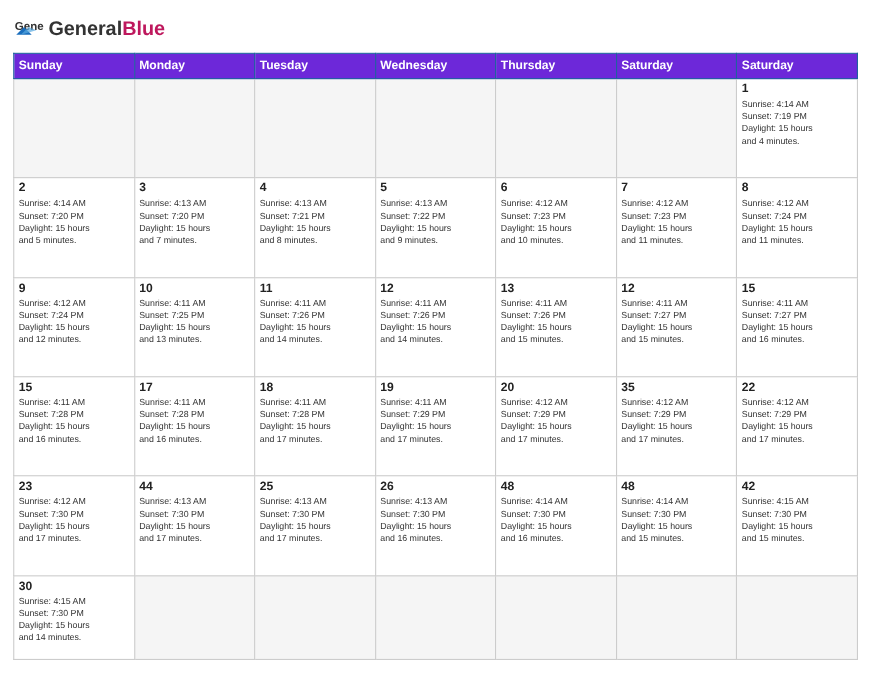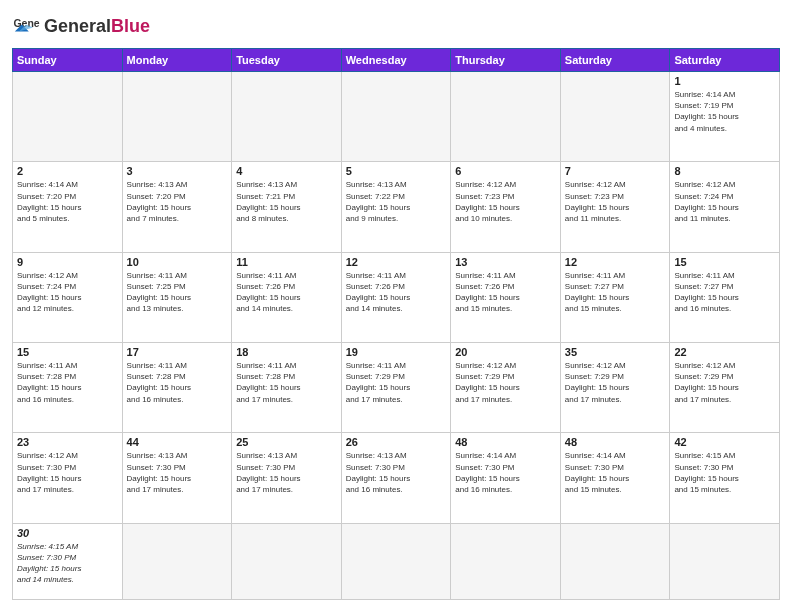--- a/index.html
+++ b/index.html
@@ -76,21 +76,20 @@
       font-size: 8.5px;
       color: #222;
       background: #fff;
       height: 78px;
     }
     .calendar td.empty {
       background: #f5f5f5;
     }
     .calendar td.last-row {
       height: 60px;
-      font-style: italic;
     }
     .day-num {
       font-size: 11px;
       font-weight: bold;
       display: block;
       margin-bottom: 2px;
     }
     .day-info {
       font-size: 8px;
       line-height: 1.4;

